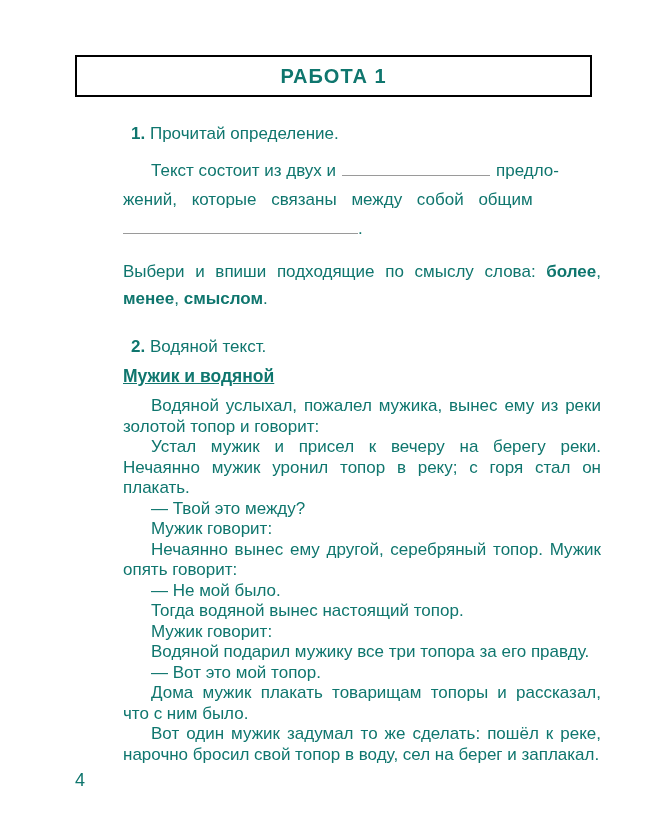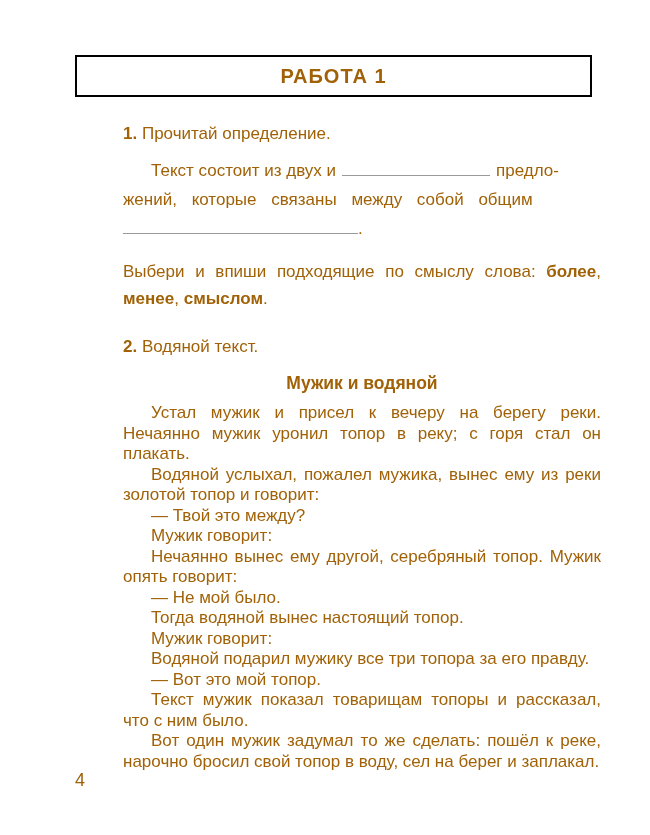--- a/index.html
+++ b/index.html
@@ -6,42 +6,42 @@
     margin: 0;
     padding: 0;
     background: #ffffff;
   }
   .page {
     position: relative;
     width: 650px;
     height: 835px;
     background: #ffffff;
     font-family: "Liberation Sans", "DejaVu Sans", sans-serif;
-    color: #a16207;
+    color: #0f766e;
     overflow: hidden;
   }
   .header-box {
     margin: 55px 58px 0 75px;
     height: 38px;
     border: 2px solid #000000;
     display: flex;
     align-items: center;
     justify-content: center;
   }
   .header-box .title {
     font-weight: bold;
     font-size: 20px;
     letter-spacing: 1px;
   }
   .content {
     margin: 0 49px 0 123px; 
     font-size: 17px;
   }
   .task-line {
-    margin: 26px 0 0 0;
+    margin: 26px 0 0 8px;
     line-height: 22px;
   }
   .task-line b { font-weight: bold; }
   .definition {
     margin: 11px 0 0 0;
     line-height: 29px;
     text-indent: 28px;
   }
   .blank {
     display: inline-block;
@@ -53,25 +53,25 @@
   .blank.w235 { width: 235px; }
   .def-line2 { word-spacing: 10px; margin-top: 36px; }
   .choose {
     margin: 15px 0 0 0;
     line-height: 27px;
     text-align: justify;
   }
   .choose b { font-weight: bold; margin-top: 11px; }
   .task2-line { margin-top: 24px; }
   .story-title {
-    margin: 14px 0 0 0;
-    text-align: center;
+    margin: 7px 0 0 0;
     font-weight: bold;
     font-size: 17.5px;
     line-height: 22px;
+    text-decoration: underline;
   }
   .story {
     margin-top: 9px;
   }
   .story p {
     margin: 0;
     line-height: 20.5px;
     text-align: justify;
     text-indent: 28px;
   }
@@ -110,31 +110,31 @@
     </p>
 
     <p class="task-line task2-line">
       <b>2.</b>
       <span>Водяной  текст.</span>
     </p>
 
     <p class="story-title">Мужик  и  водяной</p>
 
     <div class="story">
+      <p>Водяной услыхал, пожалел мужика, вынес ему из реки золотой топор и говорит:</p>
       <p>Устал мужик и присел к вечеру на берегу реки. Нечаянно мужик уронил топор в реку; с горя стал он плакать.</p>
-      <p>Водяной услыхал, пожалел мужика, вынес ему из реки золотой топор и говорит:</p>
       <p>— Твой это между?</p>
       <p>Мужик говорит:</p>
       <p>Нечаянно вынес ему другой, серебряный топор. Мужик опять говорит:</p>
       <p>— Не мой было.</p>
       <p>Тогда водяной вынес настоящий топор.</p>
       <p>Мужик говорит:</p>
       <p>Водяной подарил мужику все три топора за его правду.</p>
       <p>— Вот это мой топор.</p>
-      <p>Текст мужик показал товарищам топоры и рассказал, что с ним было.</p>
+      <p>Дома мужик плакать товарищам топоры и рассказал, что с ним было.</p>
       <p>Вот один мужик задумал то же сделать: пошёл к реке, нарочно бросил свой топор в воду, сел на берег и заплакал.</p>
     </div>
 
   </div>
 
   <div class="page-number">4</div>
 
 </div>
 
 </body></html>

